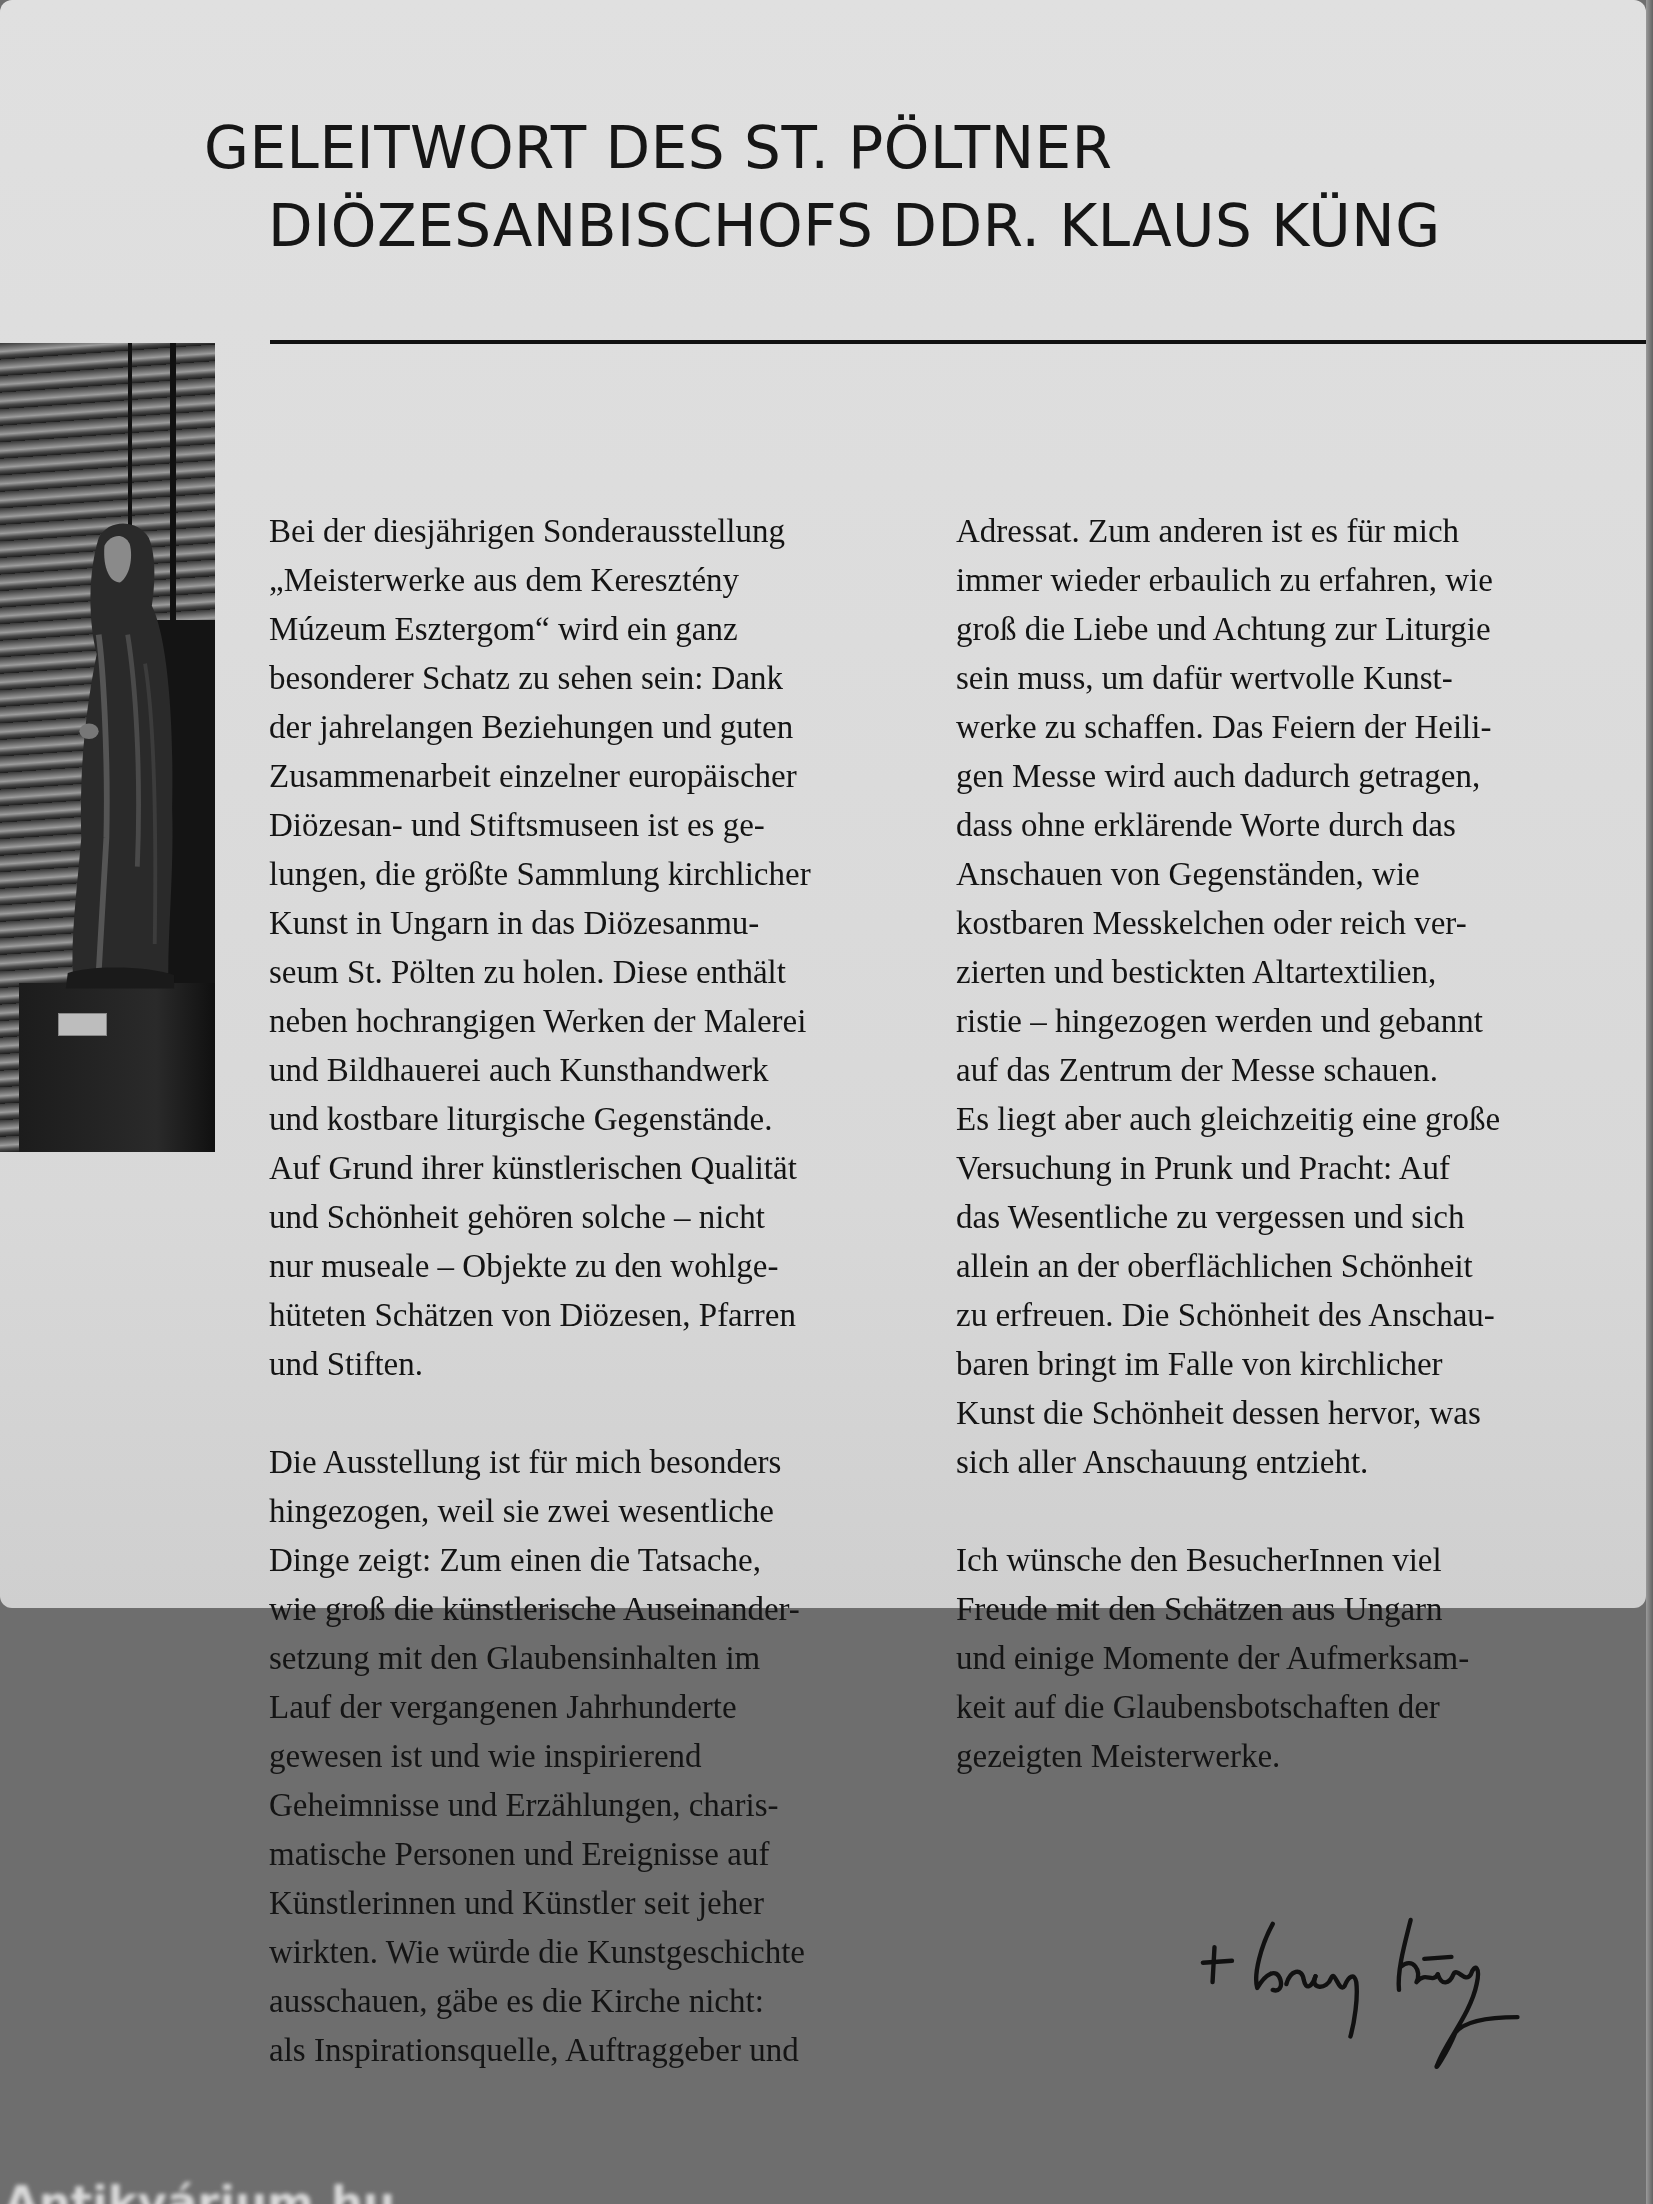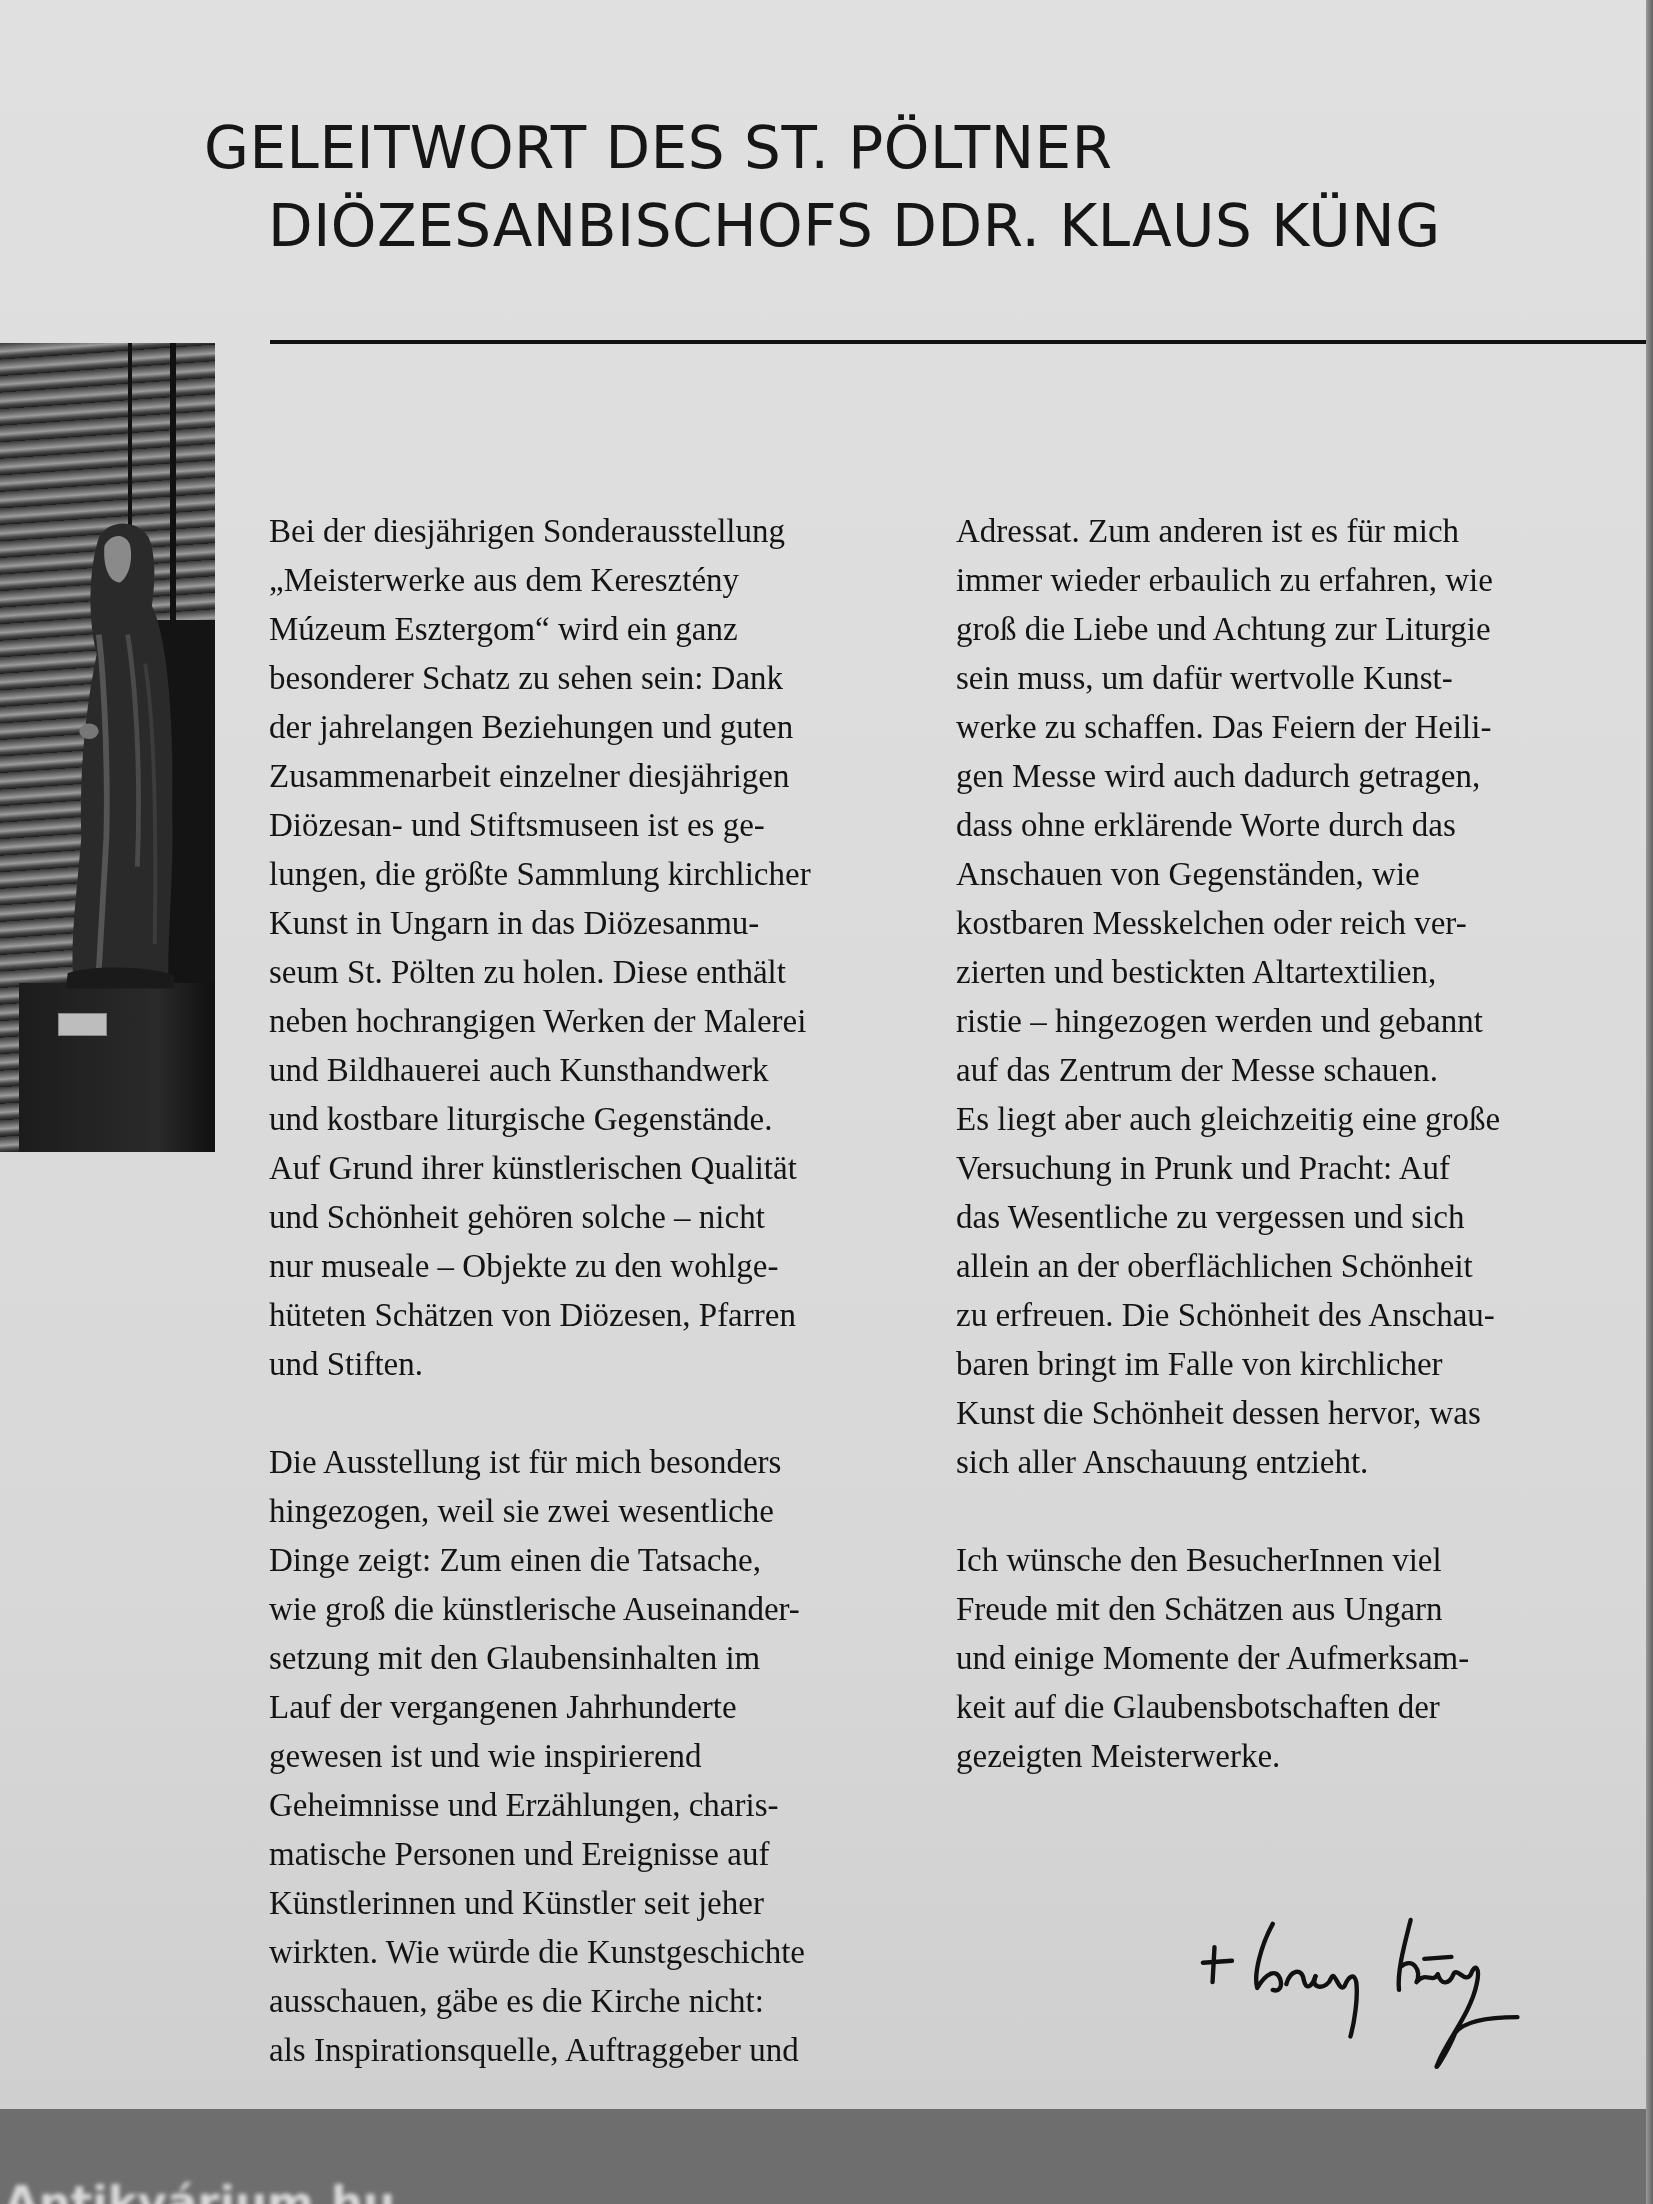--- a/index.html
+++ b/index.html
@@ -13,22 +13,23 @@
       overflow: hidden;
       background: #6e6e6e;
       font-family: "Liberation Serif", "DejaVu Serif", serif;
       color: #141414;
     }
     .page {
       position: absolute;
       left: 0;
       top: 0;
       width: 1646px;
-      height: 2109px;
+      height: 1608px;
       background: linear-gradient(180deg, #e0e0e0 0%, #dcdcdc 40%, #d8d8d8 75%, #cfcfcf 100%);
+      border-radius: 12px;
     }
     .page-edge {
       position: absolute;
       left: 1646px;
       top: 0;
       width: 7.8px;
       height: 2205px;
       background: linear-gradient(90deg, #9a9a9a, #5a5a5a);
     }
     .title {
@@ -187,21 +188,21 @@
     </svg>
   </div>
 
   <div class="col col-left">
     <p>
       <span class="line">Bei der diesjährigen Sonderausstellung</span>
       <span class="line">„Meisterwerke aus dem Keresztény</span>
       <span class="line">Múzeum Esztergom“ wird ein ganz</span>
       <span class="line">besonderer Schatz zu sehen sein: Dank</span>
       <span class="line">der jahrelangen Beziehungen und guten</span>
-      <span class="line">Zusammenarbeit einzelner diesjährigen</span>
+      <span class="line">Zusammenarbeit einzelner europäischer</span>
       <span class="line">Diözesan- und Stiftsmuseen ist es ge-</span>
       <span class="line">lungen, die größte Sammlung kirchlicher</span>
       <span class="line">Kunst in Ungarn in das Diözesanmu-</span>
       <span class="line">seum St. Pölten zu holen. Diese enthält</span>
       <span class="line">neben hochrangigen Werken der Malerei</span>
       <span class="line">und Bildhauerei auch Kunsthandwerk</span>
       <span class="line">und kostbare liturgische Gegenstände.</span>
       <span class="line">Auf Grund ihrer künstlerischen Qualität</span>
       <span class="line">und Schönheit gehören solche – nicht</span>
       <span class="line">nur museale – Objekte zu den wohlge-</span>

